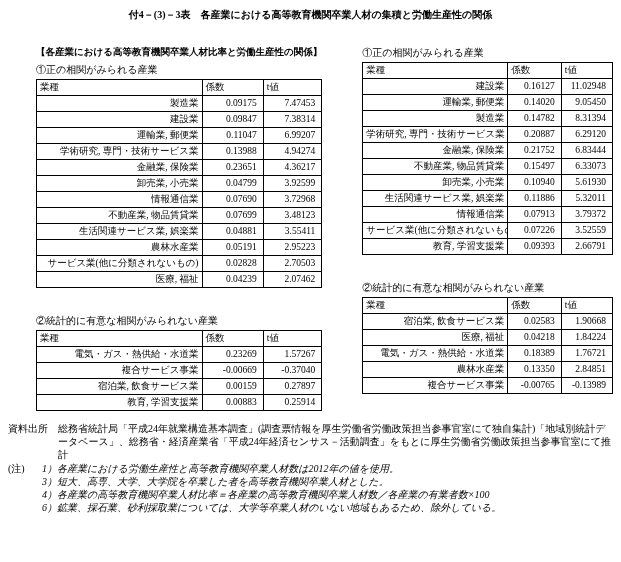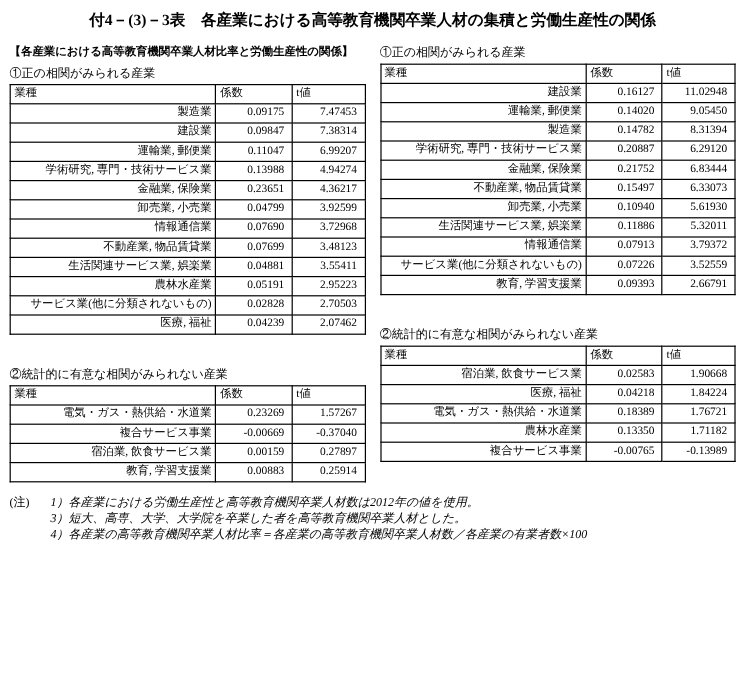--- a/index.html
+++ b/index.html
@@ -8,26 +8,26 @@
     width: 621px;
     height: 562px;
     font-family: "Liberation Serif", "DejaVu Serif", serif;
     color: #000;
     overflow: hidden;
   }
   .page { padding: 8px 8px 0 8px; }
   .title {
     text-align: center;
     font-weight: bold;
-    font-size: 13px;
-    margin-bottom: 11px;
+    font-size: 10px;
+    margin-bottom: 24px;
     white-space: nowrap;
   }
   .columns { display: flex; gap: 12px; }
-  .panel { width: 50%; }
+  .panel { width: 50%; margin-left: 28px; }
   .panel-heading {
     font-weight: bold;
     font-size: 9.5px;
     margin-bottom: 4px;
     white-space: nowrap;
   }
   .sub-caption { font-size: 10px; margin-bottom: 2px; }
   .sub-caption.second { margin-top: 26px; }
   table {
     border-collapse: collapse;
@@ -286,37 +286,42 @@
               <td class="num">1.84224</td>
             </tr>
             <tr>
               <td class="name">電気・ガス・熱供給・水道業</td>
               <td class="num">0.18389</td>
               <td class="num">1.76721</td>
             </tr>
             <tr>
               <td class="name">農林水産業</td>
               <td class="num">0.13350</td>
-              <td class="num">1.71182</td>
+              <td class="num">2.84851</td>
             </tr>
             <tr>
               <td class="name">複合サービス事業</td>
               <td class="num">-0.00765</td>
               <td class="num">-0.13989</td>
             </tr>
           </tbody>
       </table>
     </div>
 
   </div>
 
   <div class="footer">
+    <div class="source-row">
+      <div class="source-label">資料出所</div>
+      <div class="source-text">総務省統計局「平成24年就業構造基本調査」(調査票情報を厚生労働省労働政策担当参事官室にて独自集計)「地域別統計データベース」、総務省・経済産業省「平成24年経済センサス－活動調査」をもとに厚生労働省労働政策担当参事官室にて推計</div>
+    </div>
     <div class="notes-row">
       <div class="note-label">(注)</div>
       <div class="note-lines">
           <div>1）各産業における労働生産性と高等教育機関卒業人材数は2012年の値を使用。</div>
           <div>3）短大、高専、大学、大学院を卒業した者を高等教育機関卒業人材とした。</div>
           <div>4）各産業の高等教育機関卒業人材比率＝各産業の高等教育機関卒業人材数／各産業の有業者数×100</div>
+          <div>6）鉱業、採石業、砂利採取業については、大学等卒業人材のいない地域もあるため、除外している。</div>
         </div>
     </div>
   </div>
 
 </div>
 
 </body></html>

